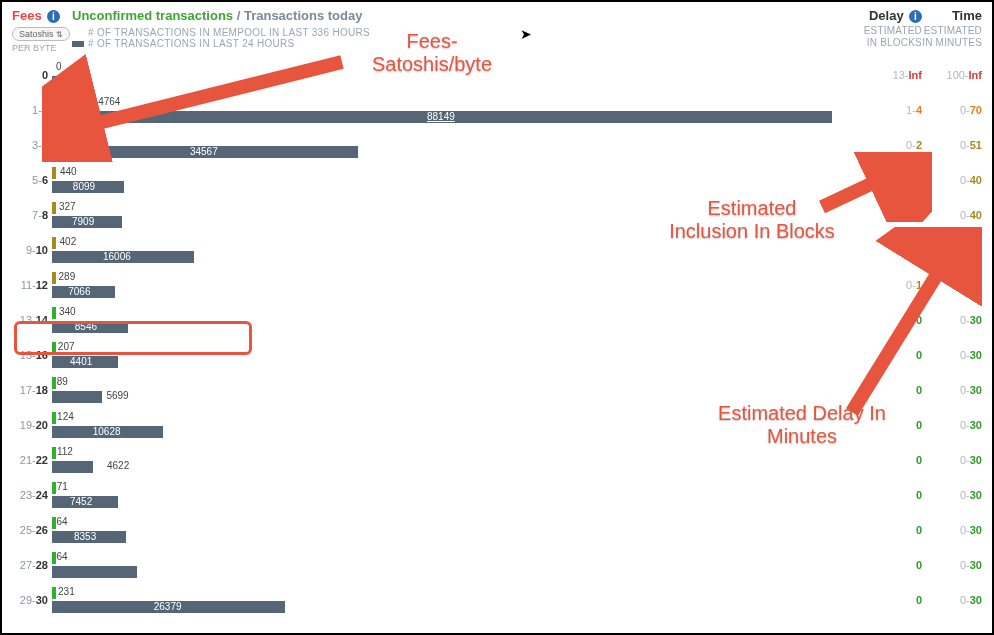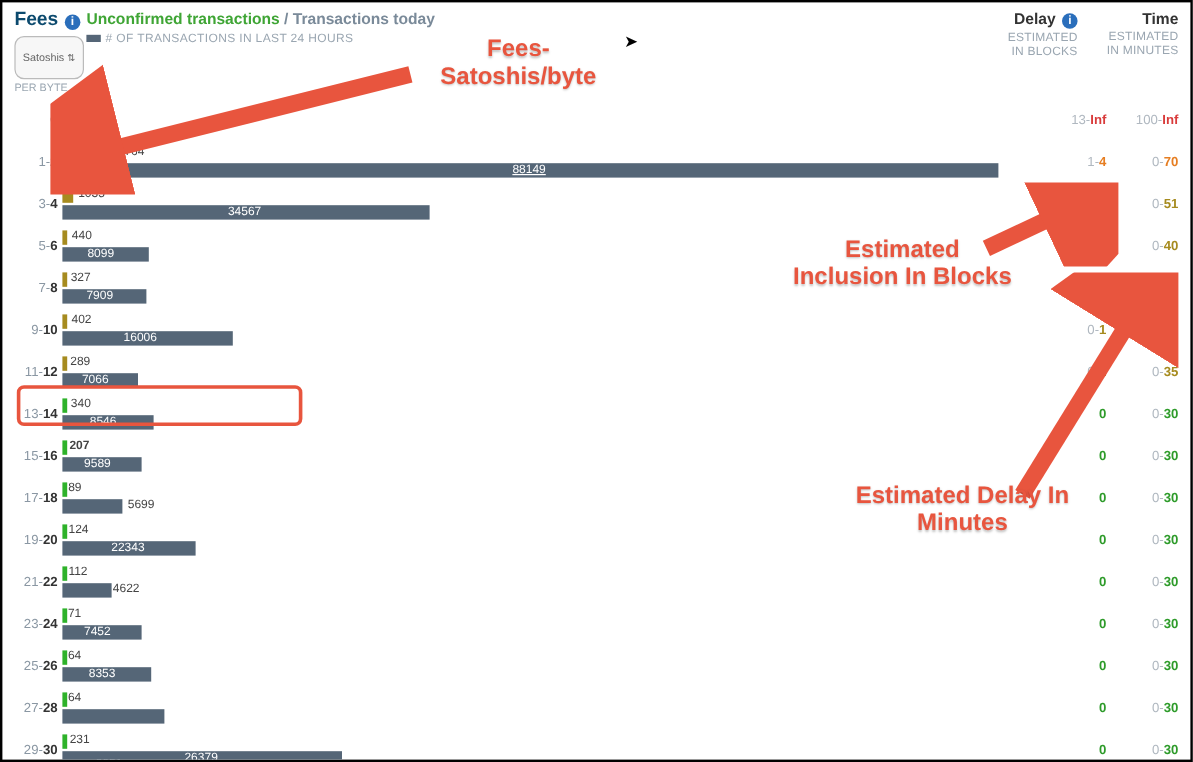--- a/index.html
+++ b/index.html
@@ -1,50 +1,50 @@
 <!DOCTYPE html>
 <html><head>
 <meta charset="utf-8">
 <style>
   * { box-sizing: border-box; margin: 0; padding: 0; }
   body { font-family: "Helvetica Neue", Arial, sans-serif; font-size: 12px; color: #555; background: #fff; width: 994px; height: 635px; position: relative; border: 2px solid #000; overflow: hidden; }
   .header { display: flex; align-items: flex-start; padding: 6px 10px 4px 10px; }
   .fees-col { width: 60px; }
-  .fees-title { font-weight: 700; color: #0c4a6e; font-size: 16px; }
+  .fees-title { font-weight: 700; color: #ef4444; font-size: 13px; }
   .info-icon { display: inline-block; width: 13px; height: 13px; border-radius: 50%; background: #2A6EBB; color: #fff; font-weight: 700; font-size: 10px; text-align: center; line-height: 13px; margin-left: 2px; }
   .mid-col { flex: 1; }
   .title-line { font-size: 13px; font-weight: 600; padding-bottom: 4px; }
   .unconfirmed { color: #3FA535; }
   .today { color: #7A8A99; }
   .legend-line { font-size: 10px; color: #9AA6B1; letter-spacing: .3px; }
   .legend-swatch { display: inline-block; width: 12px; height: 6px; margin-right: 4px; vertical-align: middle; }
   .gray-sw { background: #556677; }
-  .delay-col, .time-col { width: 60px; text-align: right; margin-left: 24px; }
+  .delay-col, .time-col { width: 60px; text-align: right; }
   .delay-col .hd, .time-col .hd { font-weight: 700; color: #333; font-size: 13px; }
   .est-sub { font-size: 10px; color: #9AA6B1; letter-spacing: .2px; line-height: 1.2; margin-top: 2px; }
-  .unit-select { font-size: 9px; color: #666; border: 1px solid #bbb; border-radius: 8px; padding: 12px 6px; display: inline-block; margin-top: 4px; background: #f7f7f7; }
+  .unit-select { font-size: 9px; color: #666; border: 1px solid #bbb; border-radius: 8px; padding: 1px 6px; display: inline-block; margin-top: 4px; background: #f7f7f7; }
   .unit-sub { font-size: 9px; color: #9AA6B1; margin-top: 2px; }
   .rows { padding: 0 10px; }
   .row { display: flex; align-items: center; height: 35px; position: relative; }
   .row-label { width: 40px; text-align: right; font-size: 11px; color: #8A97A3; padding-right: 4px; }
   .row-label .hi { color: #333; font-weight: 600; }
   .bars { flex: 1; position: relative; height: 100%; }
   .bar { position: absolute; left: 0; height: 12px; }
   .bar.top { top: 5px; }
   .bar.bot { top: 19px; }
   .bar-label { position: absolute; font-size: 10px; color: #444; white-space: nowrap; }
   .bar-label.inside { color: #fff; }
   .delay-cell, .time-cell { width: 60px; text-align: right; font-size: 11px; padding-left: 4px; white-space: nowrap; }
   .dim { color: #B0B8C0; }
   .c-orange { color: #E67E22; font-weight: 600; }
   .c-olive { color: #A68B1F; font-weight: 600; }
   .c-green { color: #2E9B2A; font-weight: 600; }
   .c-red { color: #D93B3B; font-weight: 600; }
   .highlight-box { position: absolute; border: 3px solid #E8553E; border-radius: 6px; pointer-events: none; z-index: 30; }
-  .anno { position: absolute; color: #E8553E; font-weight: 700; font-size: 20px; text-align: center; line-height: 1.15; text-shadow: 0 1px 2px rgba(0,0,0,.25); z-index: 40; pointer-events: none; }
+  .anno { position: absolute; color: #E8553E; font-weight: 400; font-size: 20px; text-align: center; line-height: 1.15; text-shadow: 0 1px 2px rgba(0,0,0,.25); z-index: 40; pointer-events: none; }
   svg.arrow { position: absolute; z-index: 35; pointer-events: none; }
   .cursor { position: absolute; font-size: 14px; color: #000; z-index: 50; pointer-events: none; }
 </style>
 </head>
 <body>
 
 <div class="header">
   <div class="fees-col">
     <span class="fees-title">Fees</span>
     <span class="info-icon">i</span>
@@ -52,20 +52,23 @@
       <span>Satoshis</span>
       <span style="font-size:8px;">⇅</span>
     </div>
     <div class="unit-sub">PER BYTE</div>
   </div>
   <div class="mid-col">
     <div class="title-line">
       <span class="unconfirmed">Unconfirmed transactions</span><span class="today"> / </span><span class="today">Transactions today</span>
     </div>
     <div class="legend-line">
+      <span class="legend-swatch"></span><span># OF TRANSACTIONS IN MEMPOOL IN LAST 336 HOURS</span>
+    </div>
+    <div class="legend-line">
       <span class="legend-swatch gray-sw"></span><span># OF TRANSACTIONS IN LAST 24 HOURS</span>
     </div>
   </div>
   <div class="delay-col">
     <span class="hd">Delay</span>
     <span class="info-icon">i</span>
     <div class="est-sub">ESTIMATED IN BLOCKS</div>
   </div>
   <div class="time-col">
     <div class="hd">Time</div>
@@ -159,23 +162,23 @@
         <div class="bar bot" style="width: 75.6206px; background: rgb(85, 102, 119);"></div>
         <div class="bar-label inside" style="left: 22.8103px; top: 19px;">8546</div>
       </div>
       <div class="delay-cell"><span class="c-green">0</span></div>
       <div class="time-cell"><span class="dim">0-</span><span class="c-green">30</span></div>
     </div>
     <div class="row">
       <div class="row-label"><span>15-</span><span class="hi">16</span></div>
       <div class="bars">
         <div class="bar top" style="width: 4px; background: rgb(46, 178, 42);"></div>
-        <div class="bar-label" style="left: 5.83167px; top: 4px; font-weight: bold;">207</div>
+        <div class="bar-label" style="left: 5.83167px; top: 4px;">207</div>
         <div class="bar bot" style="width: 66.0906px; background: rgb(85, 102, 119);"></div>
-        <div class="bar-label inside" style="left: 18.0453px; top: 19px;">9589</div>
+        <div class="bar-label inside" style="left: 18.0453px; top: 19px;">4401</div>
       </div>
       <div class="delay-cell"><span class="c-green">0</span></div>
       <div class="time-cell"><span class="dim">0-</span><span class="c-green">30</span></div>
     </div>
     <div class="row">
       <div class="row-label"><span>17-</span><span class="hi">18</span></div>
       <div class="bars">
         <div class="bar top" style="width: 4px; background: rgb(46, 178, 42);"></div>
         <div class="bar-label" style="left: 4.78753px; top: 4px;">89</div>
         <div class="bar bot" style="width: 50.4285px; background: rgb(85, 102, 119);"></div>
@@ -183,32 +186,32 @@
       </div>
       <div class="delay-cell"><span class="c-green">0</span></div>
       <div class="time-cell"><span class="dim">0-</span><span class="c-green">30</span></div>
     </div>
     <div class="row">
       <div class="row-label"><span>19-</span><span class="hi">20</span></div>
       <div class="bars">
         <div class="bar top" style="width: 4px; background: rgb(46, 178, 42);"></div>
         <div class="bar-label" style="left: 5.09723px; top: 4px;">124</div>
         <div class="bar bot" style="width: 111.422px; background: rgb(85, 102, 119);"></div>
-        <div class="bar-label inside" style="left: 40.7111px; top: 19px;">22343</div>
+        <div class="bar-label inside" style="left: 40.7111px; top: 19px;">10628</div>
       </div>
       <div class="delay-cell"><span class="c-green">0</span></div>
       <div class="time-cell"><span class="dim">0-</span><span class="c-green">30</span></div>
     </div>
     <div class="row">
       <div class="row-label"><span>21-</span><span class="hi">22</span></div>
       <div class="bars">
         <div class="bar top" style="width: 4px; background: rgb(46, 178, 42);"></div>
         <div class="bar-label" style="left: 4.99105px; top: 4px;">112</div>
         <div class="bar bot" style="width: 40.8985px; background: rgb(85, 102, 119);"></div>
-        <div class="bar-label" style="left: 42px; top: 18px;">4622</div>
+        <div class="bar-label" style="left: 55px; top: 18px;">4622</div>
       </div>
       <div class="delay-cell"><span class="c-green">0</span></div>
       <div class="time-cell"><span class="dim">0-</span><span class="c-green">30</span></div>
     </div>
     <div class="row">
       <div class="row-label"><span>23-</span><span class="hi">24</span></div>
       <div class="bars">
         <div class="bar top" style="width: 4px; background: rgb(46, 178, 42);"></div>
         <div class="bar-label" style="left: 4.62825px; top: 4px;">71</div>
         <div class="bar bot" style="width: 65.9402px; background: rgb(85, 102, 119);"></div>

